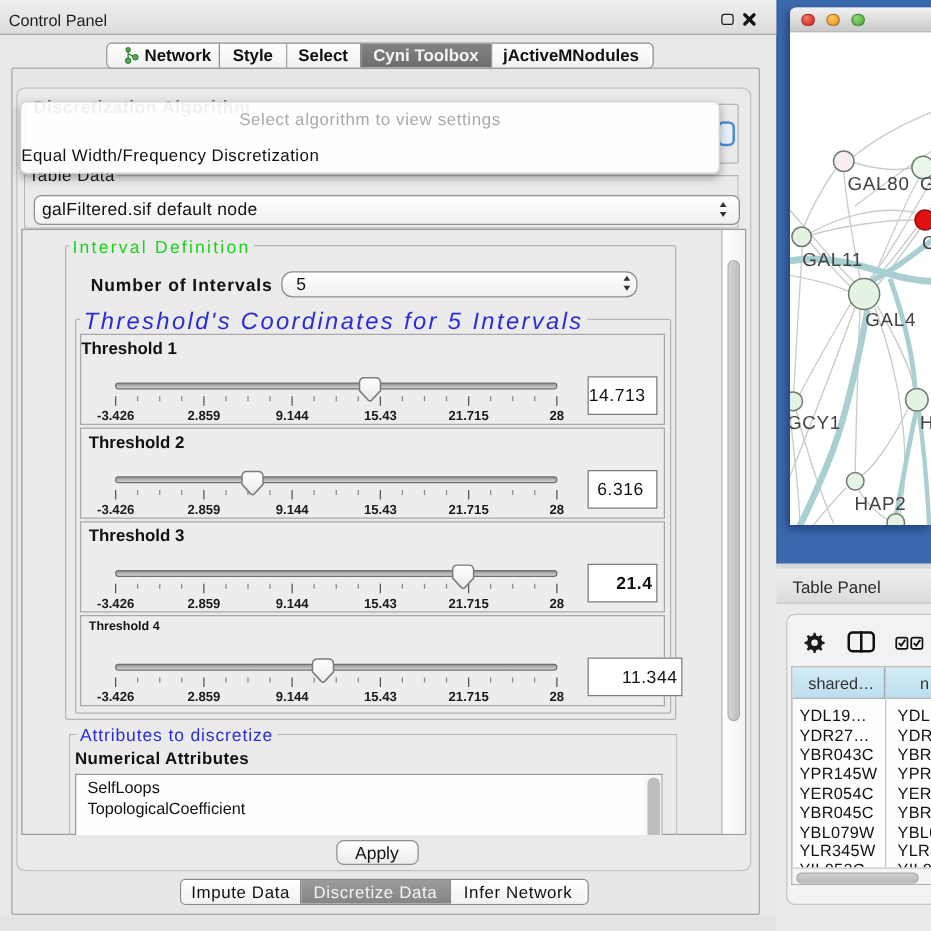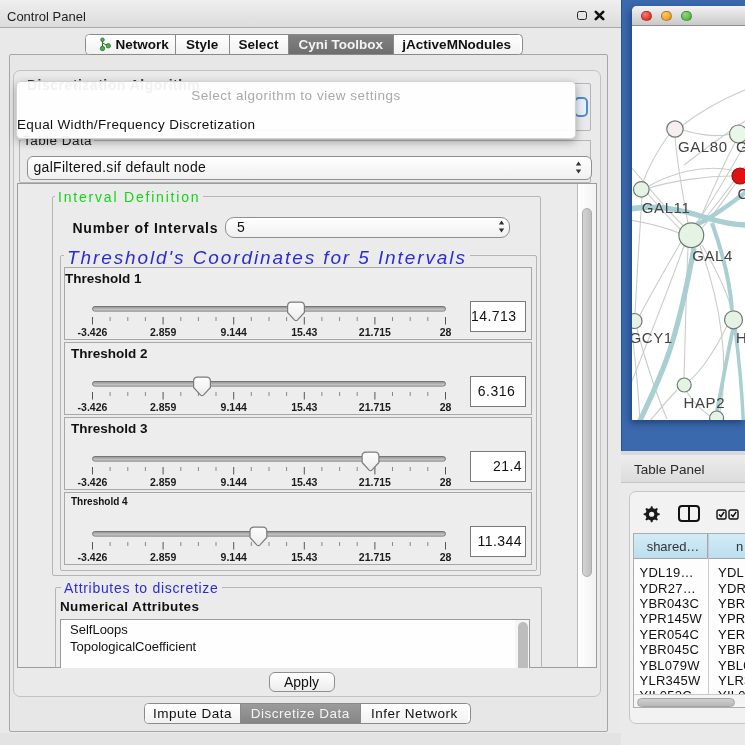--- a/index.html
+++ b/index.html
@@ -267,21 +267,21 @@
         <line x1="362.8" y1="49" x2="362.8" y2="53" stroke="#888" stroke-width="1"></line>
         <line x1="380.5" y1="49" x2="380.5" y2="56.5" stroke="#555" stroke-width="1"></line>
         <text x="27.5" y="68" font-size="10.5" font-weight="bold" fill="#1A1A1A" text-anchor="middle" font-family="Liberation Sans">-3.426</text>
         <text x="98.1" y="68" font-size="10.5" font-weight="bold" fill="#1A1A1A" text-anchor="middle" font-family="Liberation Sans">2.859</text>
         <text x="168.7" y="68" font-size="10.5" font-weight="bold" fill="#1A1A1A" text-anchor="middle" font-family="Liberation Sans">9.144</text>
         <text x="239.3" y="68" font-size="10.5" font-weight="bold" fill="#1A1A1A" text-anchor="middle" font-family="Liberation Sans">15.43</text>
         <text x="309.9" y="68" font-size="10.5" font-weight="bold" fill="#1A1A1A" text-anchor="middle" font-family="Liberation Sans">21.715</text>
         <text x="380.5" y="68" font-size="10.5" font-weight="bold" fill="#1A1A1A" text-anchor="middle" font-family="Liberation Sans">28</text>
         <path d="M 297.1,44.5 L 297.1,38.1 Q 297.1,34.1 301.1,34.1 L 309.9,34.1 Q 313.9,34.1 313.9,38.1 L 313.9,44.5 L 306.9,52.1 Q 305.5,53.3 304.1,52.1 Z" fill="url(#thg)" stroke="#7B7B7B" stroke-width="1.2"></path>
       </svg>
-<div class="abs" style="left:405px;top:33px;width:56px;height:31px;background:#fff;border:1px solid #7A7A7A;font-size:14px;color:#111;text-align:right;padding-right:5px;line-height:29px;letter-spacing:0.45px;padding-right:3px;">21.4</div>
+<div class="abs" style="left:405px;top:33px;width:56px;height:31px;background:#fff;border:1px solid #7A7A7A;font-size:14px;color:#111;text-align:right;padding-right:5px;line-height:29px;letter-spacing:0.45px;padding-right:3px;font-weight:bold;">21.4</div>
 </div>
 <div class="abs" style="left:64px;top:492px;width:468px;height:73px;background:#EDEDED;border:1px solid #A8A8A8;">
 <div class="abs" style="left:6px;top:3px;font-size:10px;font-weight:bold;color:#111;">Threshold 4</div>
 <svg width="468" height="73" viewBox="0 0 468 73" style="position:absolute;left:0;top:0;">
         <rect x="27.5" y="38.5" width="353" height="4.6" rx="2.3" fill="url(#tg)" stroke="#6E6E6E" stroke-width="0.9"></rect>
         <line x1="27.5" y1="49" x2="27.5" y2="56.5" stroke="#555" stroke-width="1"></line>
         <line x1="45.1" y1="49" x2="45.1" y2="53" stroke="#888" stroke-width="1"></line>
         <line x1="62.8" y1="49" x2="62.8" y2="53" stroke="#888" stroke-width="1"></line>
         <line x1="80.4" y1="49" x2="80.4" y2="53" stroke="#888" stroke-width="1"></line>
         <line x1="98.1" y1="49" x2="98.1" y2="56.5" stroke="#555" stroke-width="1"></line>
@@ -302,21 +302,21 @@
         <line x1="362.8" y1="49" x2="362.8" y2="53" stroke="#888" stroke-width="1"></line>
         <line x1="380.5" y1="49" x2="380.5" y2="56.5" stroke="#555" stroke-width="1"></line>
         <text x="27.5" y="68" font-size="10.5" font-weight="bold" fill="#1A1A1A" text-anchor="middle" font-family="Liberation Sans">-3.426</text>
         <text x="98.1" y="68" font-size="10.5" font-weight="bold" fill="#1A1A1A" text-anchor="middle" font-family="Liberation Sans">2.859</text>
         <text x="168.7" y="68" font-size="10.5" font-weight="bold" fill="#1A1A1A" text-anchor="middle" font-family="Liberation Sans">9.144</text>
         <text x="239.3" y="68" font-size="10.5" font-weight="bold" fill="#1A1A1A" text-anchor="middle" font-family="Liberation Sans">15.43</text>
         <text x="309.9" y="68" font-size="10.5" font-weight="bold" fill="#1A1A1A" text-anchor="middle" font-family="Liberation Sans">21.715</text>
         <text x="380.5" y="68" font-size="10.5" font-weight="bold" fill="#1A1A1A" text-anchor="middle" font-family="Liberation Sans">28</text>
         <path d="M 185.0,44.5 L 185.0,38.1 Q 185.0,34.1 189.0,34.1 L 197.8,34.1 Q 201.8,34.1 201.8,38.1 L 201.8,44.5 L 194.8,52.1 Q 193.4,53.3 192.0,52.1 Z" fill="url(#thg)" stroke="#7B7B7B" stroke-width="1.2"></path>
       </svg>
-<div class="abs" style="left:405px;top:33px;width:56px;height:31px;background:#fff;border:1px solid #7A7A7A;font-size:14px;color:#111;text-align:right;padding-right:5px;line-height:29px;letter-spacing:0.45px;padding-right:3px;">11.344</div>
+<div class="abs" style="left:405px;top:33px;width:76px;height:31px;background:#fff;border:1px solid #7A7A7A;font-size:14px;color:#111;text-align:right;padding-right:5px;line-height:29px;letter-spacing:0.45px;padding-right:3px;">11.344</div>
 </div>
 <div class="abs" style="left:55px;top:587px;width:487px;height:81px;border:1px solid #B5B5B5;border-radius:2px;border-bottom:none;"></div>
 <div class="abs" style="left:61px;top:580px;font-size:14px;color:#2C2CD6;background:#EBEBEB;padding:0 3px;letter-spacing:0.7px;">Attributes to discretize</div>
 <div class="abs" style="left:60px;top:599px;font-size:13.5px;font-weight:bold;color:#111;letter-spacing:0.35px;">Numerical Attributes</div>
 <div class="abs" style="left:60px;top:619px;width:470px;height:48.5px;background:#FEFEFE;border:1px solid #9A9A9A;border-bottom:none;overflow:hidden;">
 <div class="abs" style="left:9px;top:1.5px;font-size:13px;color:#111;">SelfLoops</div>
 <div class="abs" style="left:9px;top:19.0px;font-size:13px;color:#111;">TopologicalCoefficient</div>
 <div class="abs" style="left:9px;top:36.5px;font-size:13px;color:#111;margin-top:26px;">BetweennessCentrality</div>
 <div class="abs" style="left:454px;top:0px;width:16px;height:48.5px;background:#F7F7F7;"></div>
 <div class="abs" style="left:457px;top:2px;width:9.5px;height:60px;background:#BDBDBD;border-radius:5px;"></div>

